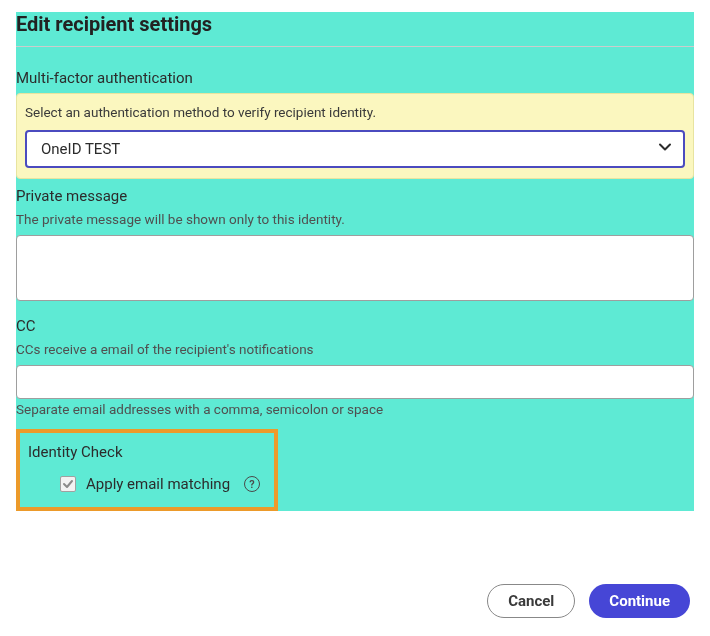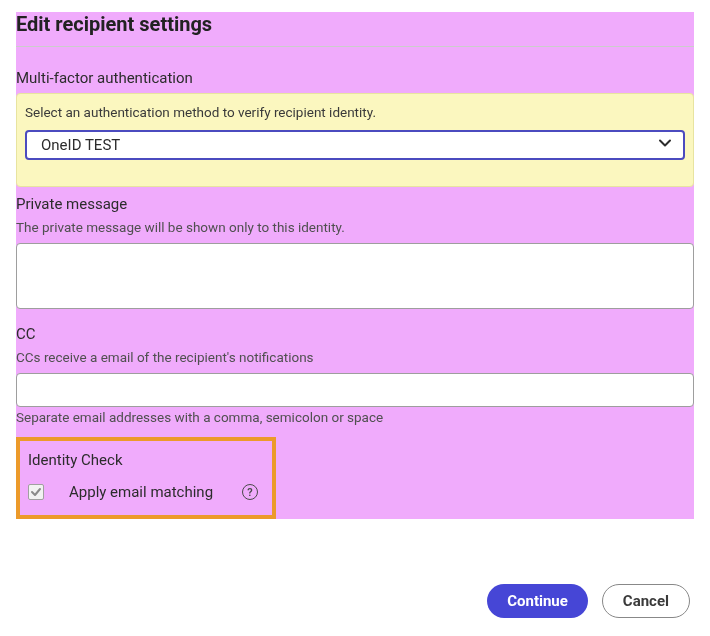--- a/index.html
+++ b/index.html
@@ -9,21 +9,21 @@
     }
     body {
       font-family: -apple-system, BlinkMacSystemFont, "Segoe UI", Roboto, Helvetica, Arial, sans-serif;
       background: #fff;
       width: 710px;
       height: 636px;
       padding: 12px 16px 18px 16px;
       position: relative;
     }
     .dialog {
-      background: #f0abfc;
+      background: #5eead4;
     }
     h1.title {
       font-size: 20px;
       font-weight: 700;
       color: #222;
       margin-bottom: 10px;
     }
     .hr {
       border: none;
       border-top: 1px solid #ccc;
@@ -32,35 +32,35 @@
     .section-label {
       font-size: 15px;
       font-weight: 400;
       color: #2c2c2c;
       margin-bottom: 6px;
     }
     .highlight-box {
       background: #fbf7bf;
       border: 1px solid #e8e4a0;
       border-radius: 4px;
-      padding: 10px 8px 26px 8px;
+      padding: 10px 8px 10px 8px;
       margin-bottom: 8px;
     }
     .hint {
       font-size: 13.5px;
       color: #3a3a3a;
       margin-bottom: 10px;
     }
     .select-wrap {
       position: relative;
       width: 100%;
     }
     .select-field {
       width: 100%;
-      height: 30px;
+      height: 38px;
       background: #fff;
       border: 2px solid #4b4bbf;
       border-radius: 4px;
       padding: 0 40px 0 14px;
       font-size: 15px;
       color: #2c2c2c;
       display: flex;
       align-items: center;
       cursor: pointer;
     }
@@ -98,22 +98,23 @@
     .spacer-sm { height: 12px; }
     .identity-box {
       border: 4px solid #ec9a2a;
       padding: 10px 14px 14px 8px;
       display: inline-block;
       margin-top: 4px;
     }
     .checkbox-row {
       display: flex;
       align-items: center;
-      gap: 25px;
+      gap: 10px;
       margin-top: 14px;
+      margin-left: 32px;
     }
     .checkbox {
       width: 16px;
       height: 16px;
       border: 1px solid #a0a0a0;
       border-radius: 2px;
       background: #f2f2f2;
       display: flex;
       align-items: center;
       justify-content: center;
@@ -208,16 +209,16 @@
         <svg width="12" height="12" viewBox="0 0 12 12">
             <path d="M2 6 L5 9 L10 3" stroke="#8a8a8a" stroke-width="2" fill="none" stroke-linecap="round" stroke-linejoin="round"></path>
           </svg>
       </div>
       <span class="checkbox-label">Apply email matching</span>
       <span class="help-icon">?</span>
     </div>
   </div>
 
   <div class="footer">
+    <button class="btn btn-secondary">Cancel</button>
     <button class="btn btn-primary">Continue</button>
-    <button class="btn btn-secondary">Cancel</button>
   </div>
 </div>
 
 </body></html>

